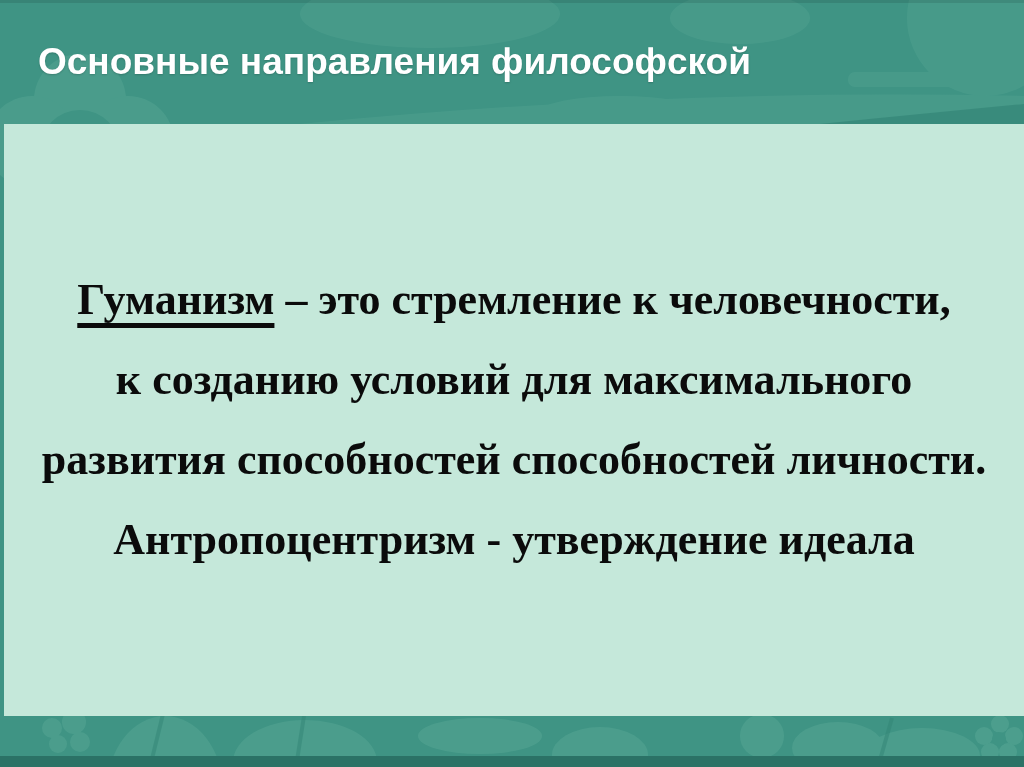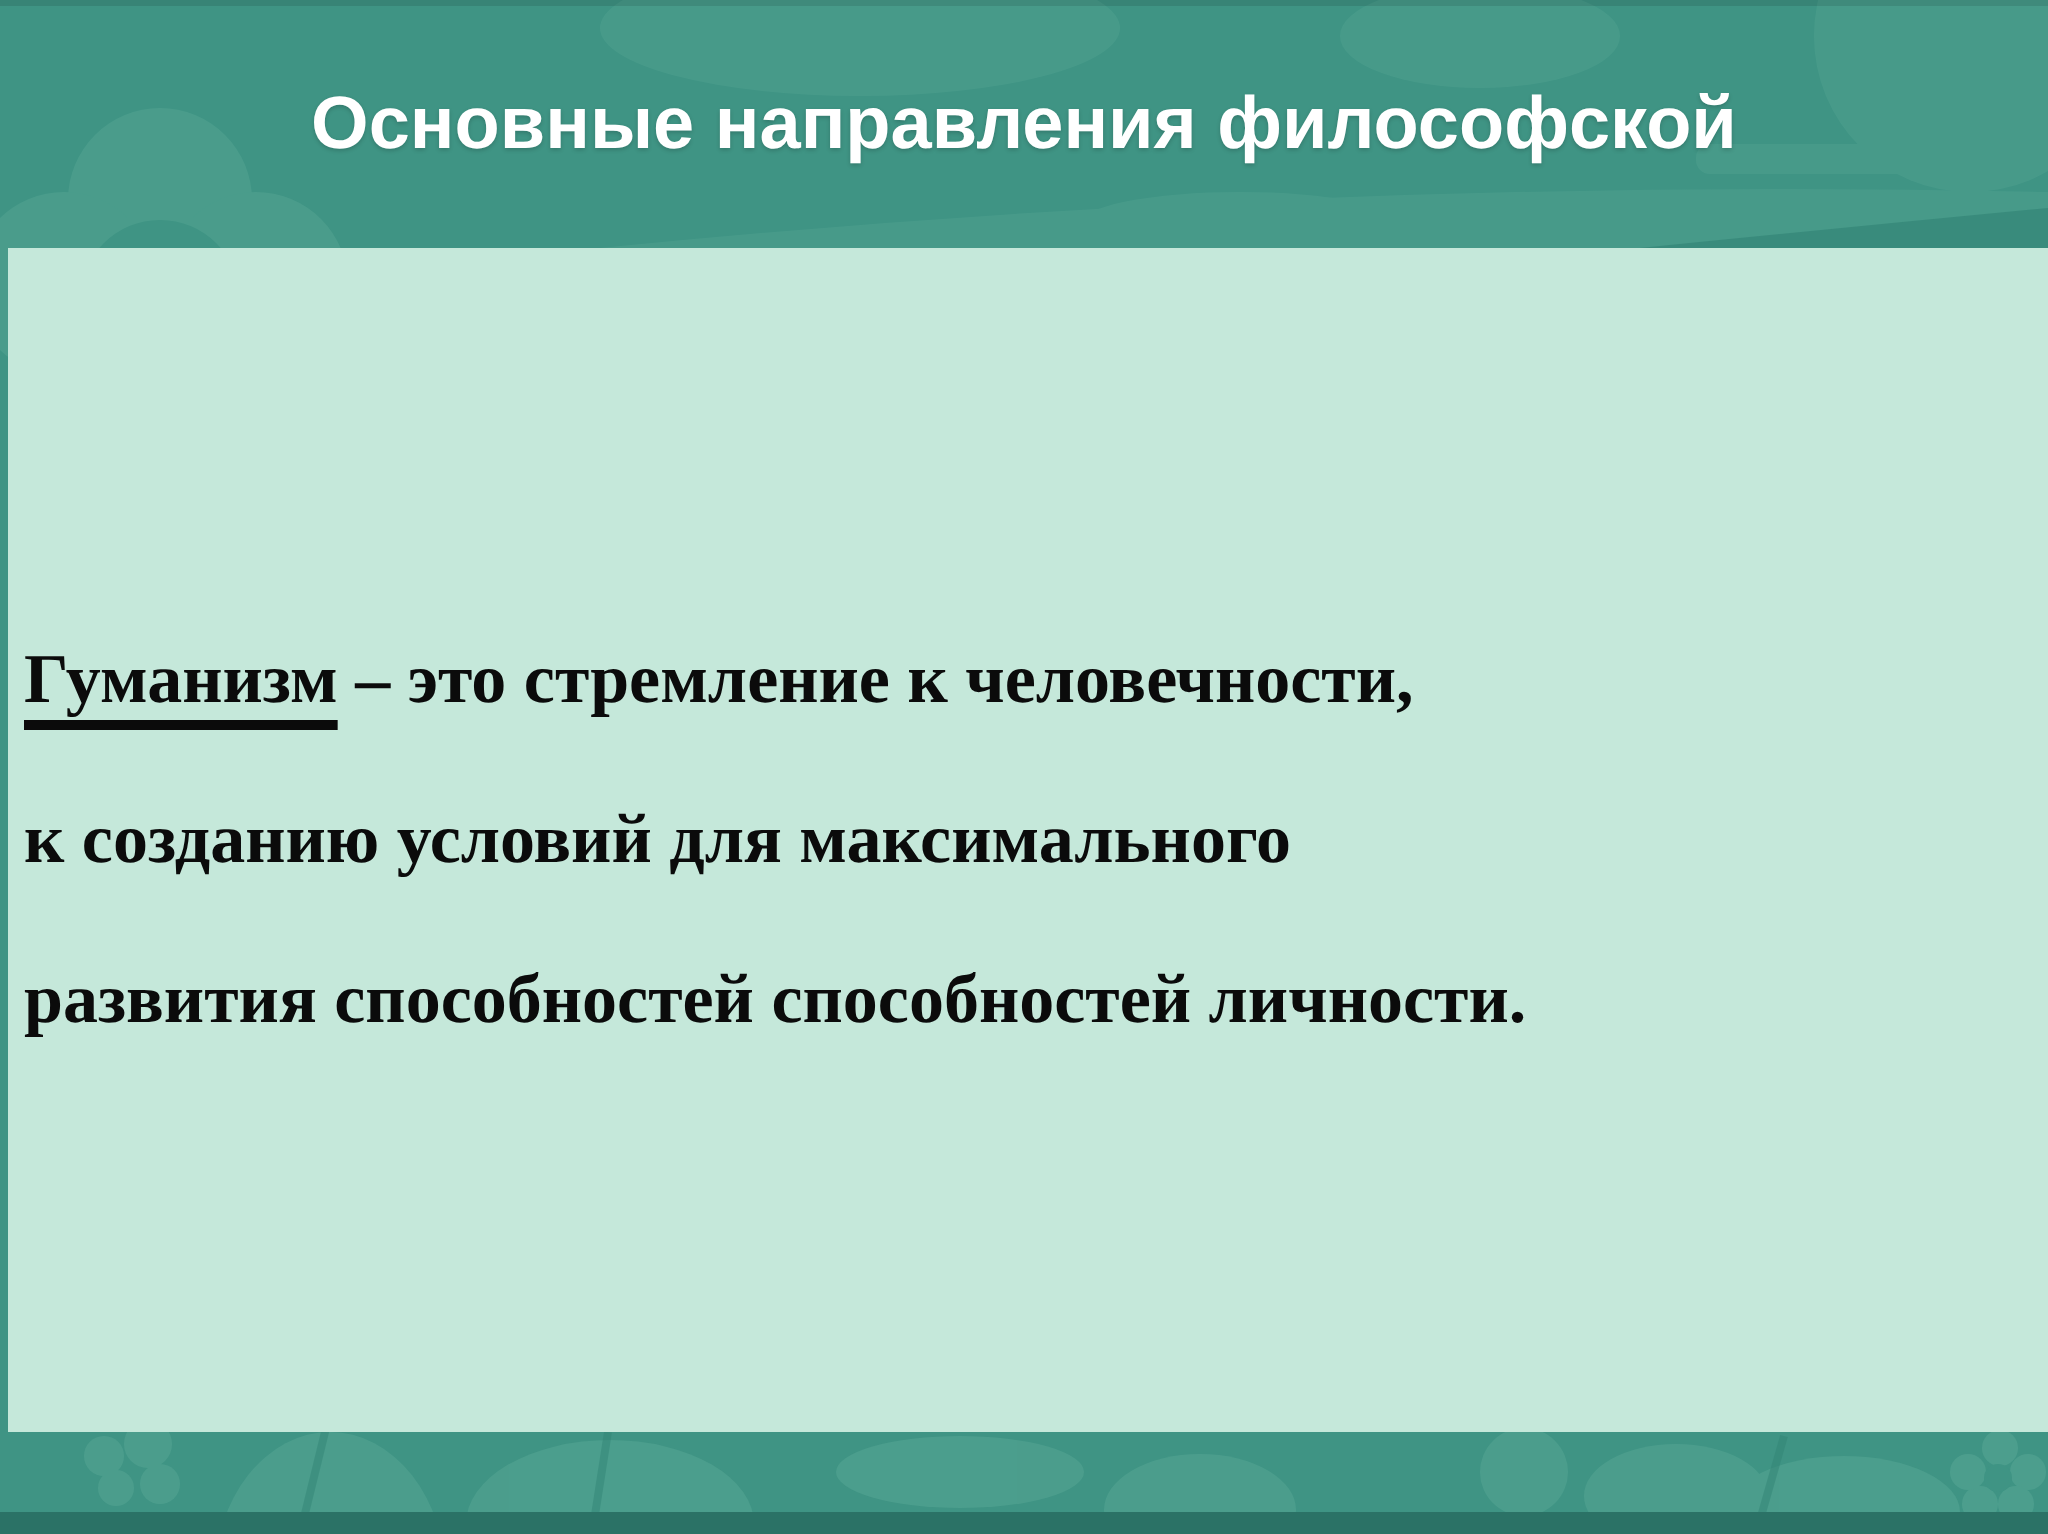--- a/index.html
+++ b/index.html
@@ -15,45 +15,46 @@
   .slide{
     position:relative;
     width:1024px;height:767px;
     background:var(--teal);
     overflow:hidden;
     font-family:"Liberation Sans",sans-serif;
   }
   .bg-decor{position:absolute;left:0;top:0;width:1024px;height:767px;display:block;}
   .title-bar{
     position:absolute;top:0;left:0;right:0;height:124px;
-    display:flex;flex-direction:column;justify-content:center;align-items:center;
+    display:flex;flex-direction:column;justify-content:center;
     z-index:2;
+    padding-left:38px;
   }
   .title-line{
     font-family:"Liberation Sans",sans-serif;
     font-weight:bold;
     font-size:37px;line-height:42px;
     color:var(--title);
     text-shadow:0 1px 2px rgba(0,0,0,0.18);
     white-space:nowrap;
   }
   .title-line-2{transform:translateX(55px);}
   .content{
     position:absolute;top:124px;left:4px;right:0;bottom:51px;
     background:var(--mint);
     display:flex;flex-direction:column;justify-content:center;
     padding:4px 8px;
     z-index:2;
   }
   .line{
     font-family:"Liberation Serif",serif;
     font-weight:bold;
-    font-size:35px;
+    font-size:44px;
     color:var(--ink);
-    text-align:left;
+    text-align:center;
     height:80px;line-height:80px;
     white-space:nowrap;
   }
   .u{
     text-decoration:underline;
     text-decoration-thickness:5px;
     text-underline-offset:9px;
   }
   .bottom-strip{
     position:absolute;left:0;right:0;bottom:0;height:11px;
@@ -124,16 +125,17 @@
   <div class="top-edge"></div>
 
   <header class="title-bar">
     <div class="title-line">Основные направления философской</div>
   </header>
 
   <main class="content" id="body-lines">
       <div class="line"><span class="u">Гуманизм</span><span> – это стремление к человечности,</span></div>
       <div class="line"><span>к созданию условий для максимального</span></div>
       <div class="line"><span>развития способностей способностей личности.</span></div>
+      <div class="line"><span>Антропоцентризм - утверждение идеала</span></div>
     </main>
 
   <div class="bottom-strip"></div>
 </div>
 
 </body></html>

